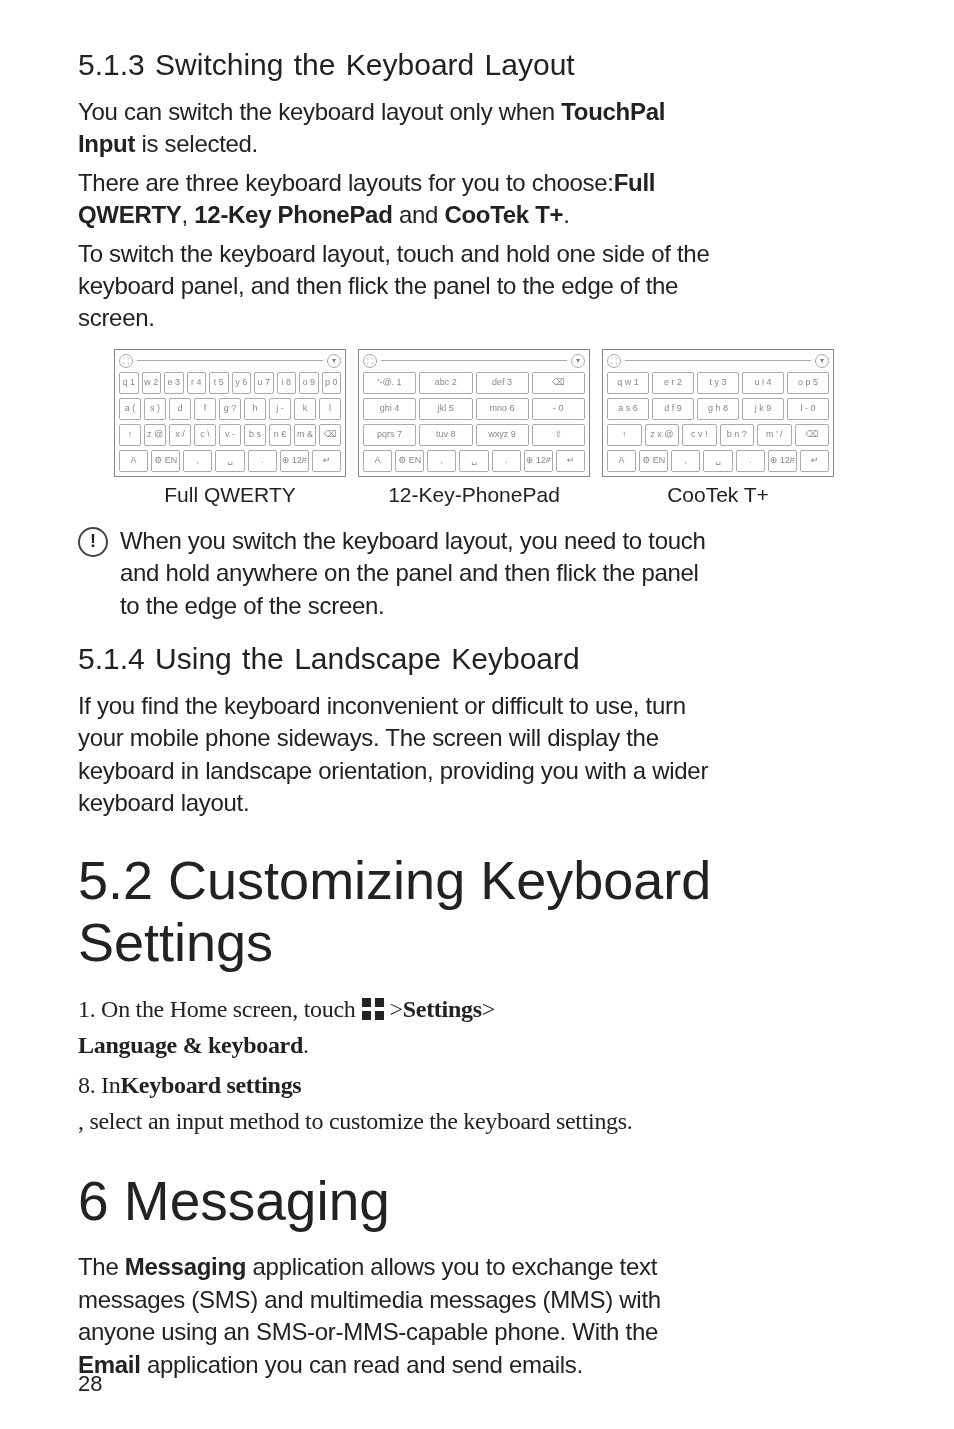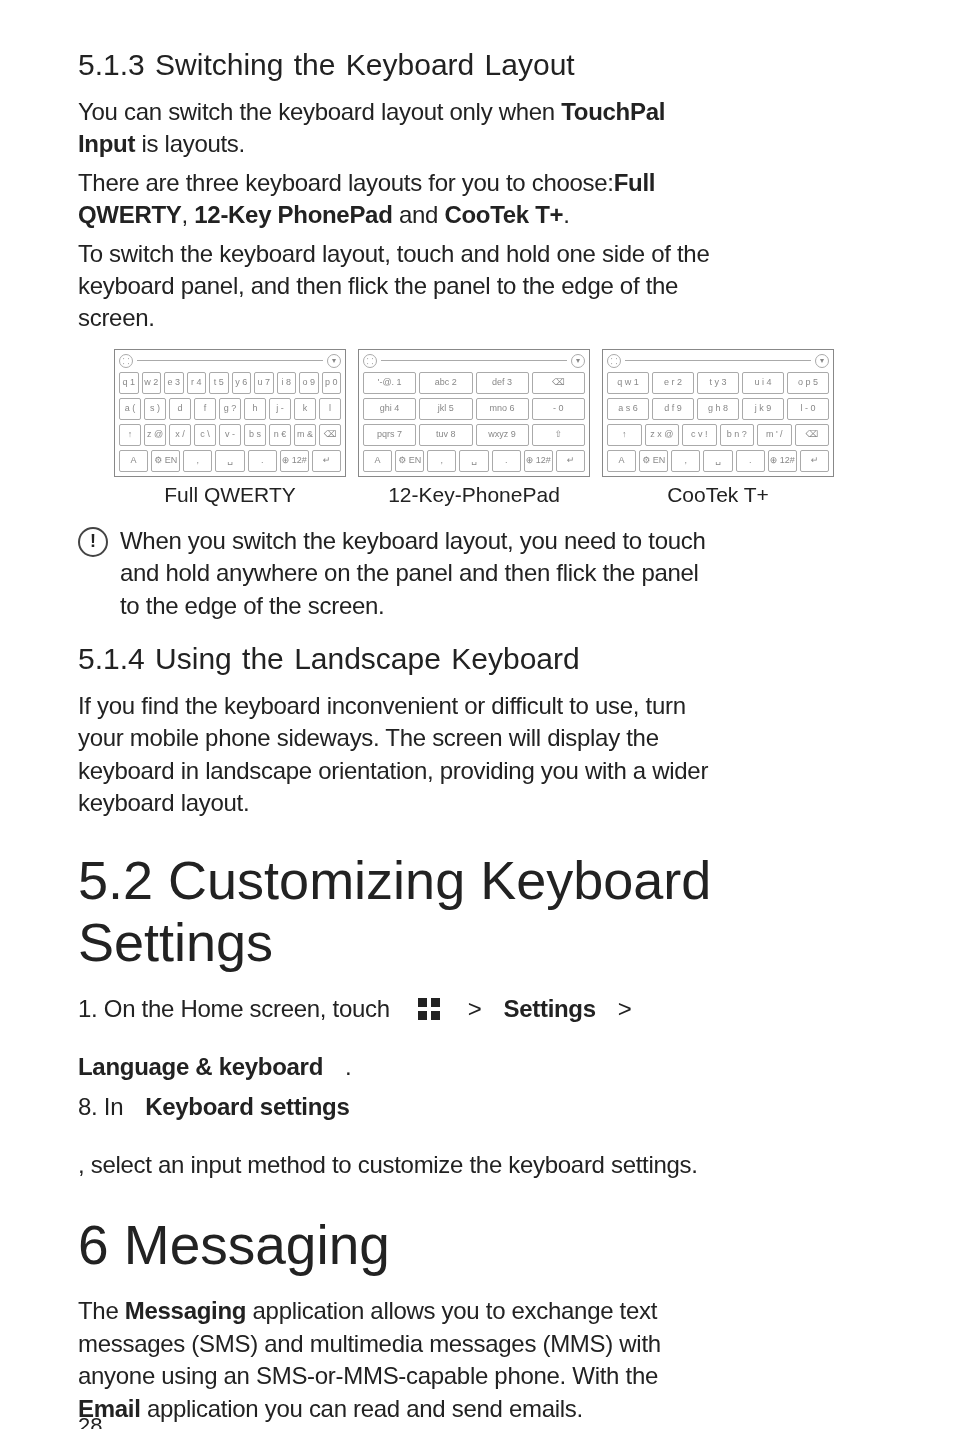--- a/index.html
+++ b/index.html
@@ -125,22 +125,23 @@
     padding:0;margin:6px 0 0 0;
     counter-reset: step;
   }
   ol.steps li {
     font-size:24px;
     line-height:1.5;
     letter-spacing:-0.3px;
     display:flex;
     align-items:center;
     flex-wrap:wrap;
-    gap:22px;
+    gap:0;
     margin-bottom:4px;
+    font-family:Liberation Serif, serif;
   }
   .apps-icon {
     display:inline-flex;
     width:22px;height:22px;
     background:#222;
     position:relative;
     margin:0 6px;
     vertical-align:middle;
   }
   .apps-icon::before, .apps-icon::after {
@@ -158,21 +159,21 @@
   }
 </style>
 </head>
 <body>
 
 <div class="page">
 
   <h2 class="sub">5.1.3  Switching the Keyboard Layout</h2>
 
   <p class="body">
-    <span>You can switch the keyboard layout only when </span><span class="bold">TouchPal Input</span><span> is layouts.</span>
+    <span>You can switch the keyboard layout only when </span><span class="bold">TouchPal Input</span><span> is selected.</span>
   </p>
   <p class="body">
     <span>There are three keyboard layouts for you to choose:</span><span class="bold">Full QWERTY</span><span>, </span><span class="bold">12-Key PhonePad</span><span> and </span><span class="bold">CooTek T+</span><span>.</span>
   </p>
   <p class="body">To switch the keyboard layout, touch and hold one side of the keyboard panel, and then flick the panel to the edge of the screen.</p>
 
   <div class="figures">
     <div class="fig">
       <div class="kbd">
         <div class="toprow">

